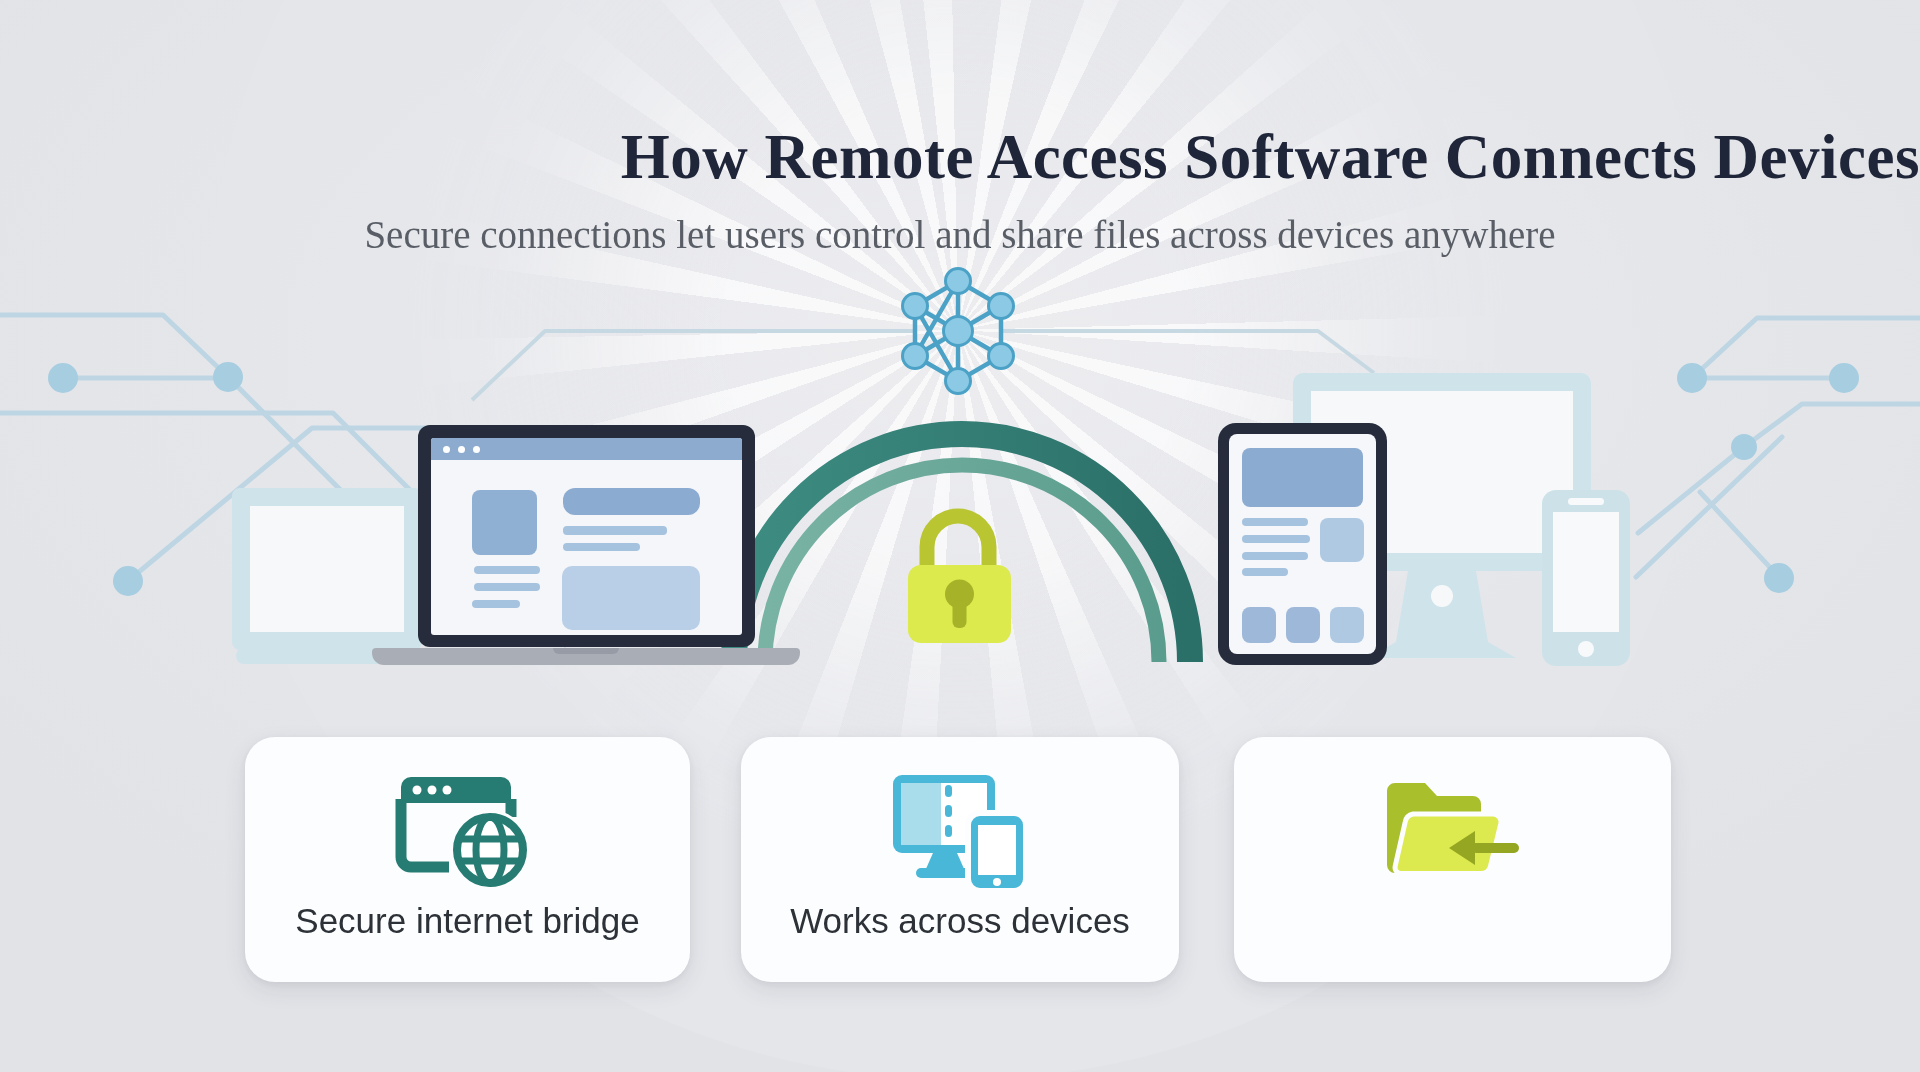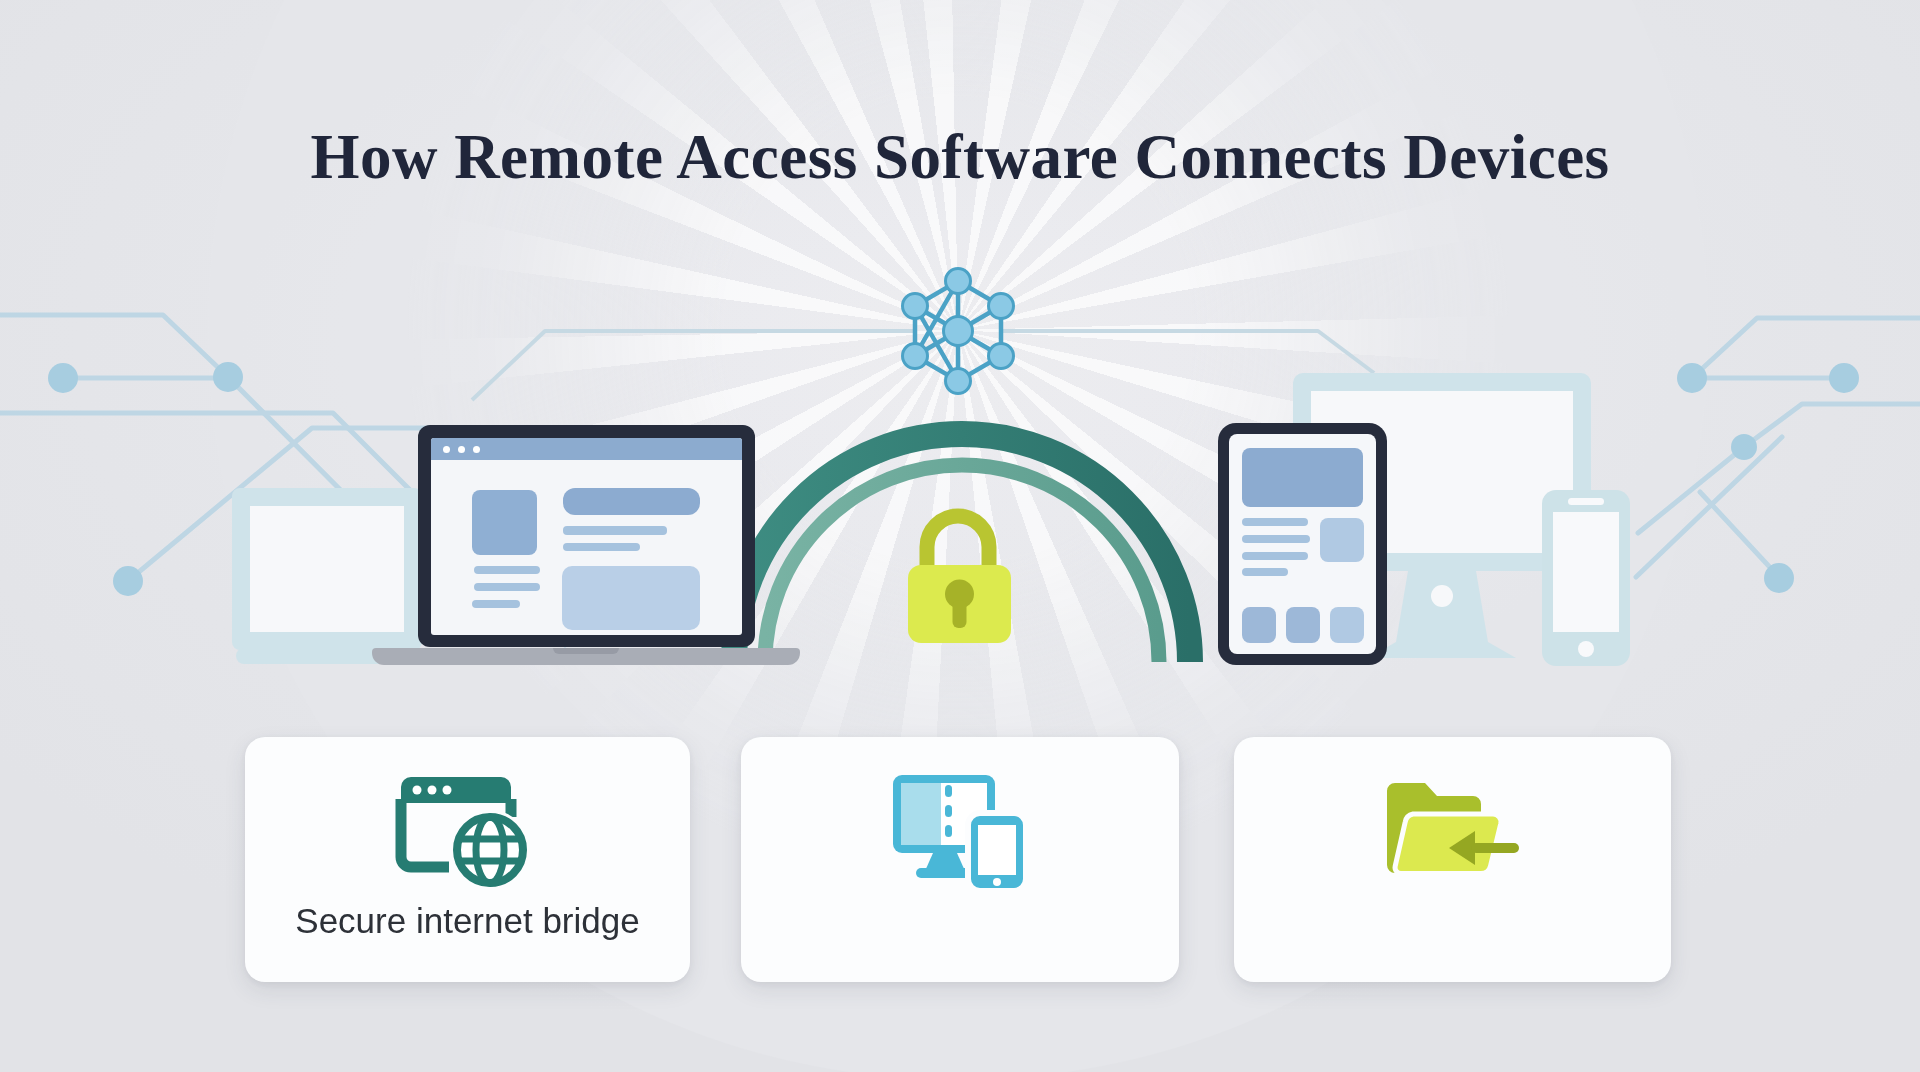--- a/index.html
+++ b/index.html
@@ -14,21 +14,21 @@
   .sunburst{
     left:208px;top:-420px;width:1500px;height:1500px;border-radius:50%;
     background:
       radial-gradient(circle, rgba(232,233,237,0) 0%, rgba(232,233,237,0) 22%, rgba(231,232,236,.92) 44%, #e6e7eb 52%),
       repeating-conic-gradient(from -6deg, rgba(255,255,255,.85) 0deg 5deg, rgba(236,237,240,.06) 5deg 13.5deg);
     opacity:.8;
   }
 
   
   .title{
-    left:0;top:84px;width:1920px;text-align:center;line-height:1;
+    left:0;top:84px;width:1920px;text-align:right;line-height:1;
     font-family:"Liberation Serif", serif;font-weight:700;font-size:63px;color:#20263a;letter-spacing:.5px;
   }
   .subtitle{
     left:0;top:176px;width:1920px;text-align:center;line-height:1;
     font-family:"Liberation Serif", serif;font-weight:400;font-size:39px;color:#585d66;
   }
 
   
   .laptop-screen{left:418px;top:425px;width:337px;height:222px;background:#262c3c;border-radius:12px;}
   .laptop-display{position:absolute;left:13px;top:13px;right:13px;bottom:12px;background:#f4f6f9;border-radius:3px;overflow:hidden;}
@@ -54,21 +54,21 @@
   .tb-l2{left:13px;top:101px;width:68px;height:8px;background:#a5c2de;border-radius:4px;}
   .tb-l3{left:13px;top:118px;width:66px;height:8px;background:#a5c2de;border-radius:4px;}
   .tb-l4{left:13px;top:134px;width:46px;height:8px;background:#a5c2de;border-radius:4px;}
   .tb-rsq{left:91px;top:84px;width:44px;height:44px;background:#b0c9e3;}
   .tb-b1{left:13px;top:173px;width:34px;height:36px;background:#9db8d8;}
   .tb-b2{left:57px;top:173px;width:34px;height:36px;background:#9db8d8;}
   .tb-b3{left:101px;top:173px;width:34px;height:36px;background:#b0c9e3;}
 
   
   .card{
-    top:737px;height:245px;background:#fcfdfe;border-radius:20px;
+    top:737px;height:245px;background:#fcfdfe;border-radius:30px;
     box-shadow:0 8px 22px rgba(45,55,75,.10), 0 2px 6px rgba(45,55,75,.06);
     display:flex;flex-direction:column;align-items:center;justify-content:flex-end;
   }
   .card-1{left:245px;width:445px;}
   .card-2{left:741px;width:438px;}
   .card-3{left:1234px;width:437px;}
   .card-icon{position:absolute;top:32px;left:50%;transform:translateX(-50%);}
   .card-label{font-size:35px;color:#2d3138;font-weight:500;margin-bottom:44px;line-height:1;}
 
   svg{display:block;}
@@ -120,20 +120,21 @@
     </g>
     <g>
       <rect x="1542" y="490" width="88" height="176" rx="14" fill="#cde2e8"></rect>
       <rect x="1553" y="512" width="66" height="120" fill="#f8f9fb"></rect>
       <rect x="1568" y="498" width="36" height="7" rx="3.5" fill="#f8f9fb"></rect>
       <circle cx="1586" cy="649" r="8" fill="#f8f9fb"></circle>
     </g>
   </svg>
 
   <h1 class="abs title">How Remote Access Software Connects Devices</h1>
+  <p class="abs subtitle">Secure connections let users control and share files across devices anywhere</p>
 
   <svg class="abs" style="left:700px;top:400px;" width="524" height="276" viewBox="0 0 524 276">
     <defs>
       <linearGradient id="archOuter" x1="0" y1="0" x2="1" y2="0">
         <stop offset="0" stop-color="#3e8d82"></stop>
           <stop offset="1" stop-color="#2a6f68"></stop>
       </linearGradient>
       <linearGradient id="archInner" x1="0" y1="0" x2="1" y2="0">
         <stop offset="0" stop-color="#79b3a4"></stop>
           <stop offset="1" stop-color="#5a9c8d"></stop>
@@ -229,20 +230,21 @@
       <rect x="31" y="99" width="56" height="10" rx="5" fill="#49b7d7"></rect>
       <g fill="#49b7d7">
         <rect x="60" y="16" width="7" height="12" rx="3.5"></rect>
         <rect x="60" y="36" width="7" height="12" rx="3.5"></rect>
         <rect x="60" y="56" width="7" height="12" rx="3.5"></rect>
       </g>
       <rect x="83" y="44" width="58" height="78" rx="12" fill="#49b7d7" stroke="#fcfdfe" stroke-width="6"></rect>
       <rect x="93" y="56" width="38" height="50" fill="#ffffff"></rect>
       <circle cx="112" cy="113" r="4" fill="#ffffff"></circle>
     </svg>
+    <div class="card-label">Works across devices</div>
   </div>
 
   <div class="abs card card-3">
     <svg class="card-icon" width="160" height="125" viewBox="0 0 160 125">
       <path d="M14 22 A8 8 0 0 1 22 14 H52 L64 27 H100 A8 8 0 0 1 108 35 V52 L96 104 H22 A8 8 0 0 1 14 96 Z" fill="#a9bf2c"></path>
       <path d="M40 45 H120 A8 8 0 0 1 127.8 54.6 L117.5 97 A10 10 0 0 1 107.8 104.6 H28 A6 6 0 0 1 22.2 97.2 L32.2 53 A10 10 0 0 1 40 45 Z" fill="#dce94f" stroke="#fcfdfe" stroke-width="5"></path>
       <g fill="#95a722">
         <path d="M76 79 L102 62 V96 Z"></path>
         <rect x="98" y="74" width="48" height="10" rx="5"></rect>
       </g>

